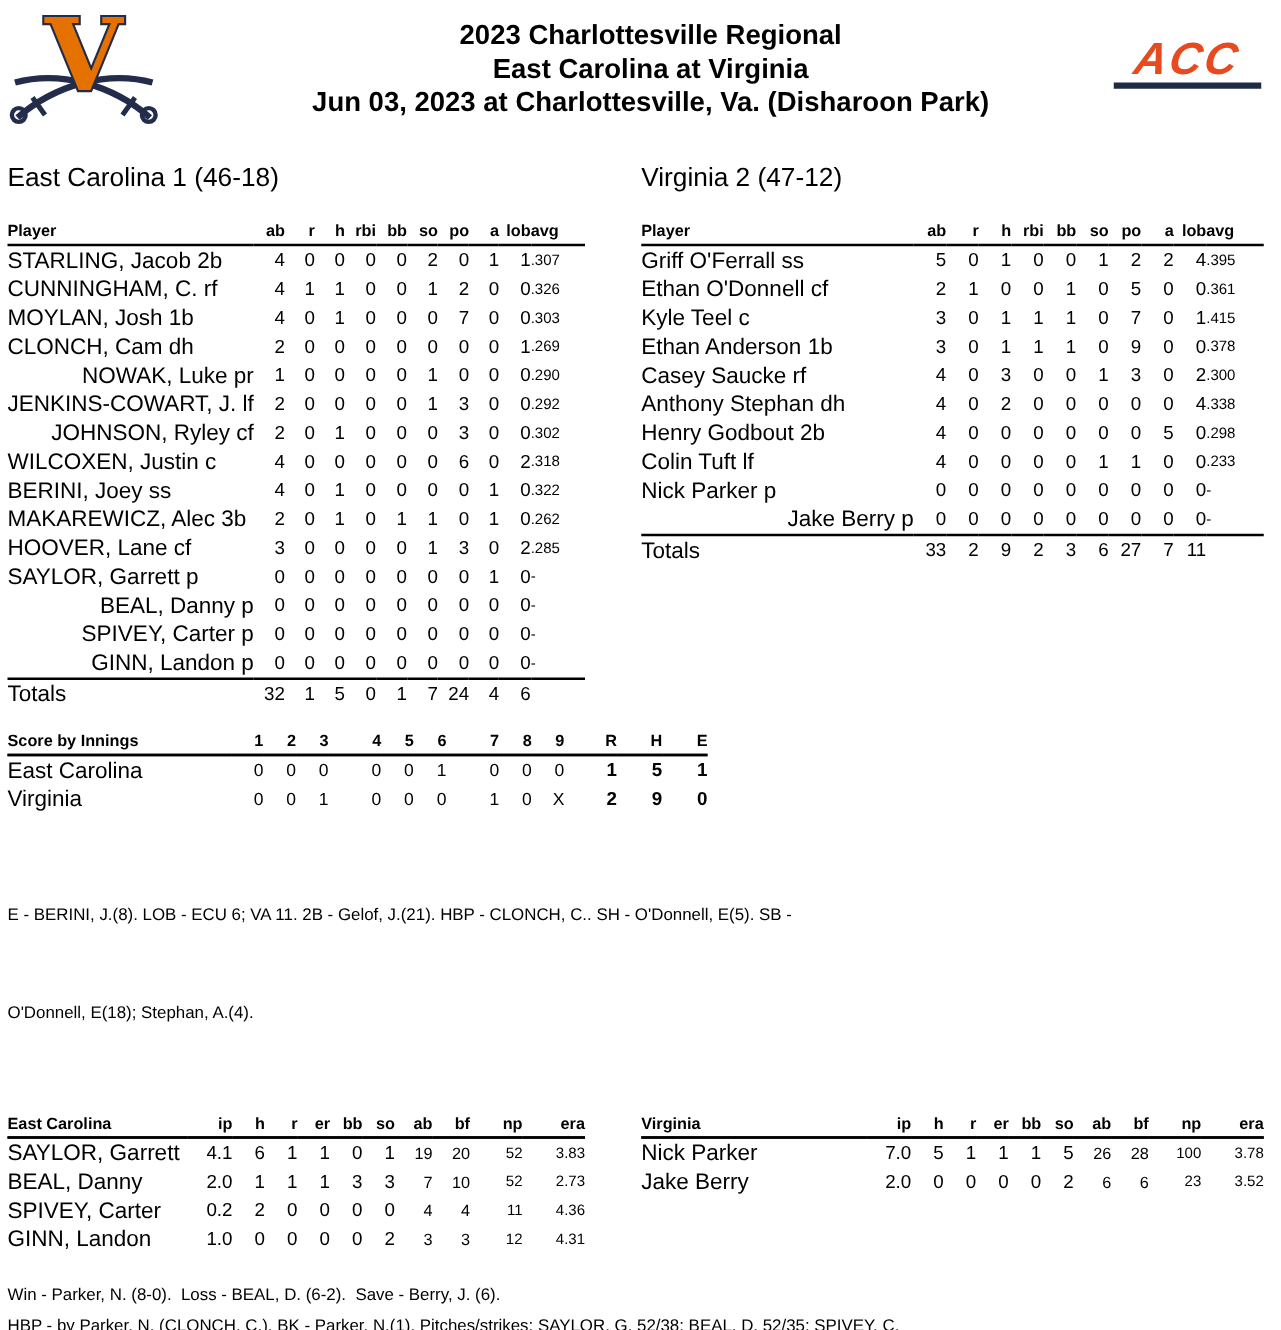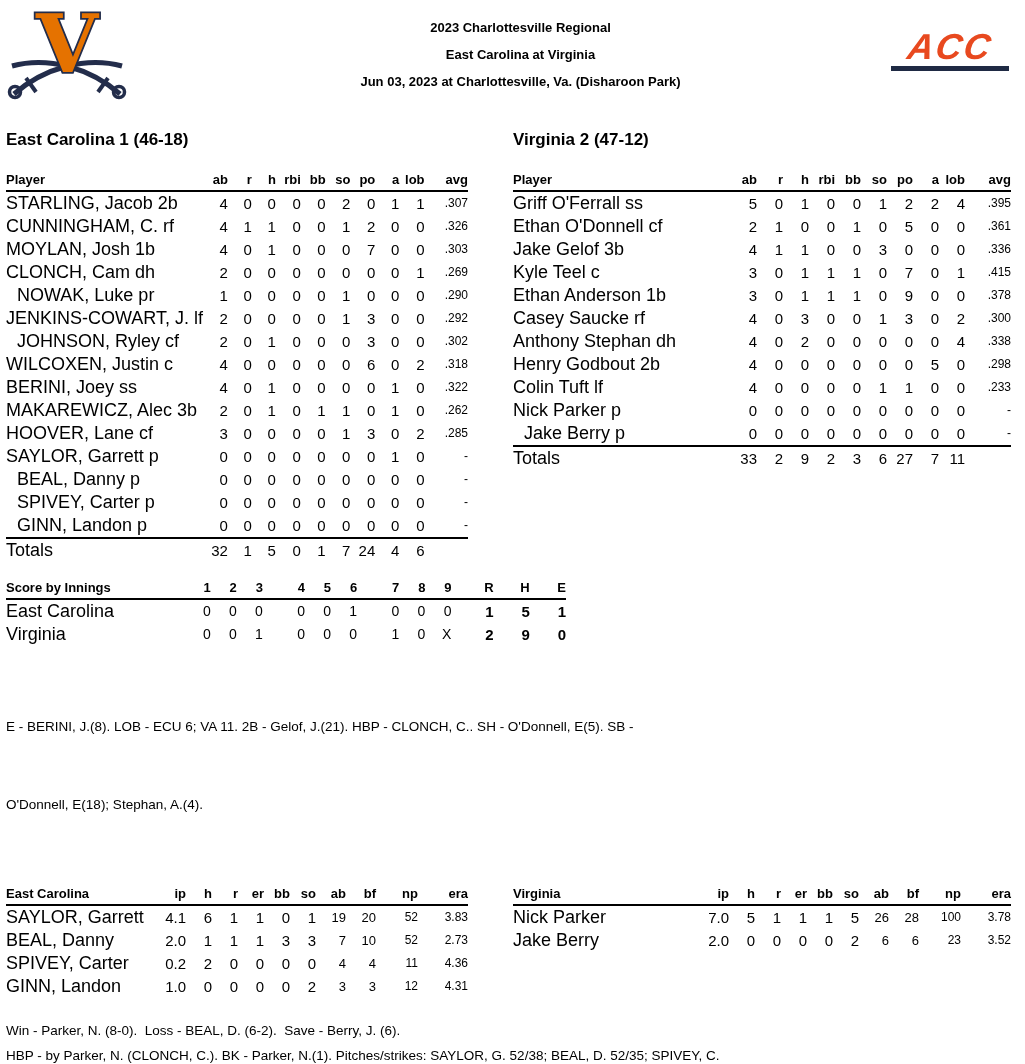--- a/index.html
+++ b/index.html
@@ -6,45 +6,45 @@
   body{
     width:1025px;height:1064px;overflow:hidden;
     color:#000;font-family:"Liberation Sans",sans-serif;
     -webkit-font-smoothing:antialiased;
   }
   .page{padding:6px 10px 0 6px;}
 
   
   .masthead{display:flex;align-items:flex-start;}
   .logo-left{width:150px;flex:0 0 150px;}
-  .title-block{flex:1;text-align:center;font-weight:bold;font-size:13px;line-height:27px;padding-top:8px;}
+  .title-block{flex:1;text-align:center;font-weight:bold;font-size:22px;line-height:27px;padding-top:8px;}
   .acc-logo{width:130px;flex:0 0 130px;padding-top:24px;text-align:center;}
   .acc-text{display:inline-block;font-weight:bold;font-style:italic;font-size:36px;line-height:34px;
     color:#E8491F;transform:skewX(-10deg);letter-spacing:2px;}
   .acc-bar{height:5px;background:#1F2A44;margin:2px 6px 0 6px;border-bottom:1px solid #5a6residual;}
 
   
   .two-col{display:flex;}
   .col-left{width:462px;flex:0 0 462px;}
   .col-right{width:498px;flex:0 0 498px;margin-left:45px;}
   .batting-row{margin-top:22px;}
   .pitch-row{margin-top:14px;}
-  .team-title{font-size:17px;font-weight:bold;margin:0 0 20px 0;}
+  .team-title{font-size:21px;font-weight:normal;margin:0 0 20px 0;}
 
   
   table{border-collapse:collapse;width:100%;table-layout:auto;}
   th{font-size:13px;font-weight:bold;text-align:right;border-bottom:2px solid #000;
      padding:2px 0 3px 0;line-height:15px;white-space:nowrap;}
   th.name,th.label{text-align:left;}
   td{padding:3px 0;line-height:17px;white-space:nowrap;}
   td.name,td.label{font-size:18px;text-align:left;}
-  td.name.indent{padding-left:11px;}
+  td.name.indent{padding-left:11px;text-align:right;}
   td.num{font-size:15px;text-align:right;}
   th.num{width:26px;}
-  td.avg,th.avg{text-align:right;width:46px;}
+  td.avg,th.avg{text-align:left;width:46px;}
   td.avg{font-size:12px;margin-top:28px;}
   tr.totals td{border-top:2px solid #000;}
 
   
   .ip{width:36px;}
   .med{width:30px;text-align:right;}
   td.med{font-size:13px;}
   .small{text-align:right;}
   td.small{font-size:12px;}
   .np{width:42px;margin-top:19px;}
@@ -362,33 +362,20 @@
               <td class="num">0</td>
               <td class="num">0</td>
               <td class="num">1</td>
               <td class="num">0</td>
               <td class="num">5</td>
               <td class="num">0</td>
               <td class="num">0</td>
               <td class="avg">.361</td>
             </tr>
             <tr>
-              <td class="name">Jake Gelof 3b</td>
-              <td class="num">4</td>
-              <td class="num">1</td>
-              <td class="num">1</td>
-              <td class="num">0</td>
-              <td class="num">0</td>
-              <td class="num">3</td>
-              <td class="num">0</td>
-              <td class="num">0</td>
-              <td class="num">0</td>
-              <td class="avg">.336</td>
-            </tr>
-            <tr>
               <td class="name">Kyle Teel c</td>
               <td class="num">3</td>
               <td class="num">0</td>
               <td class="num">1</td>
               <td class="num">1</td>
               <td class="num">1</td>
               <td class="num">0</td>
               <td class="num">7</td>
               <td class="num">0</td>
               <td class="num">1</td>

